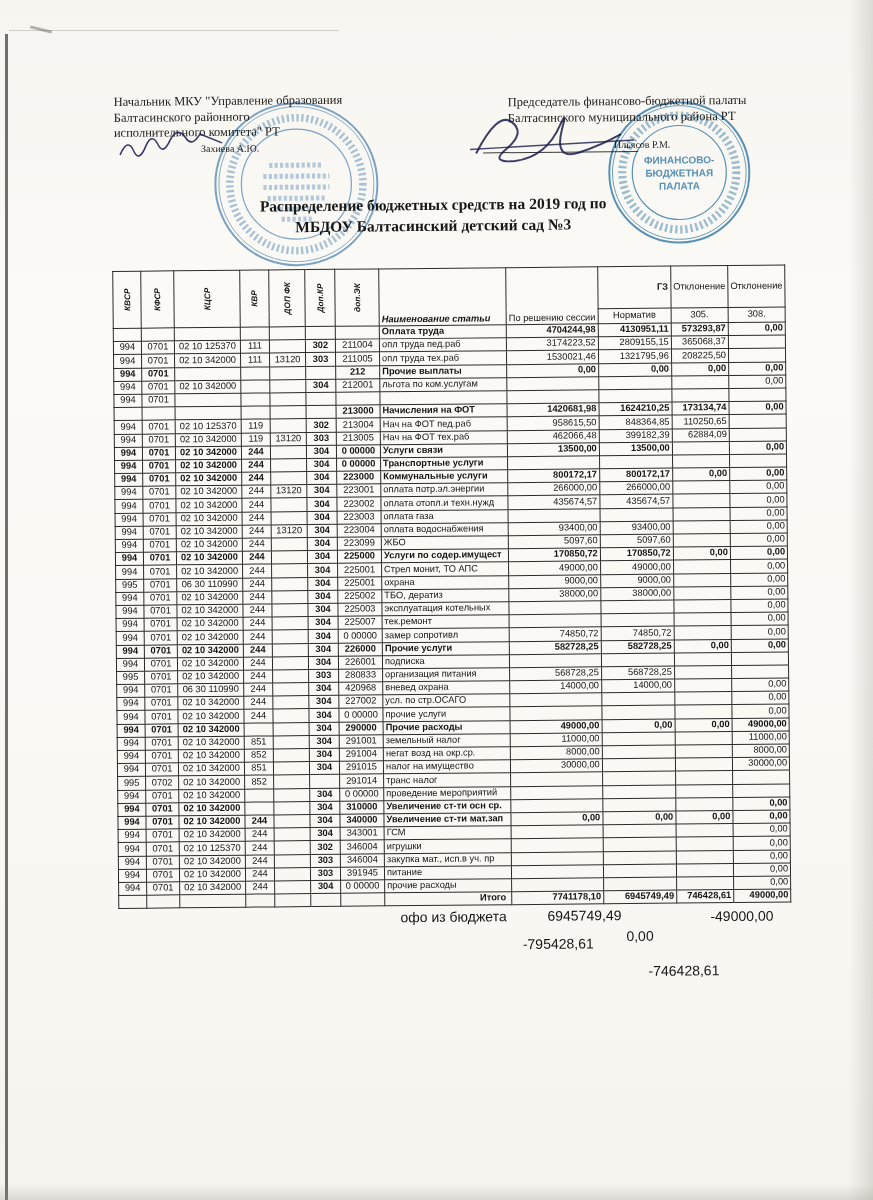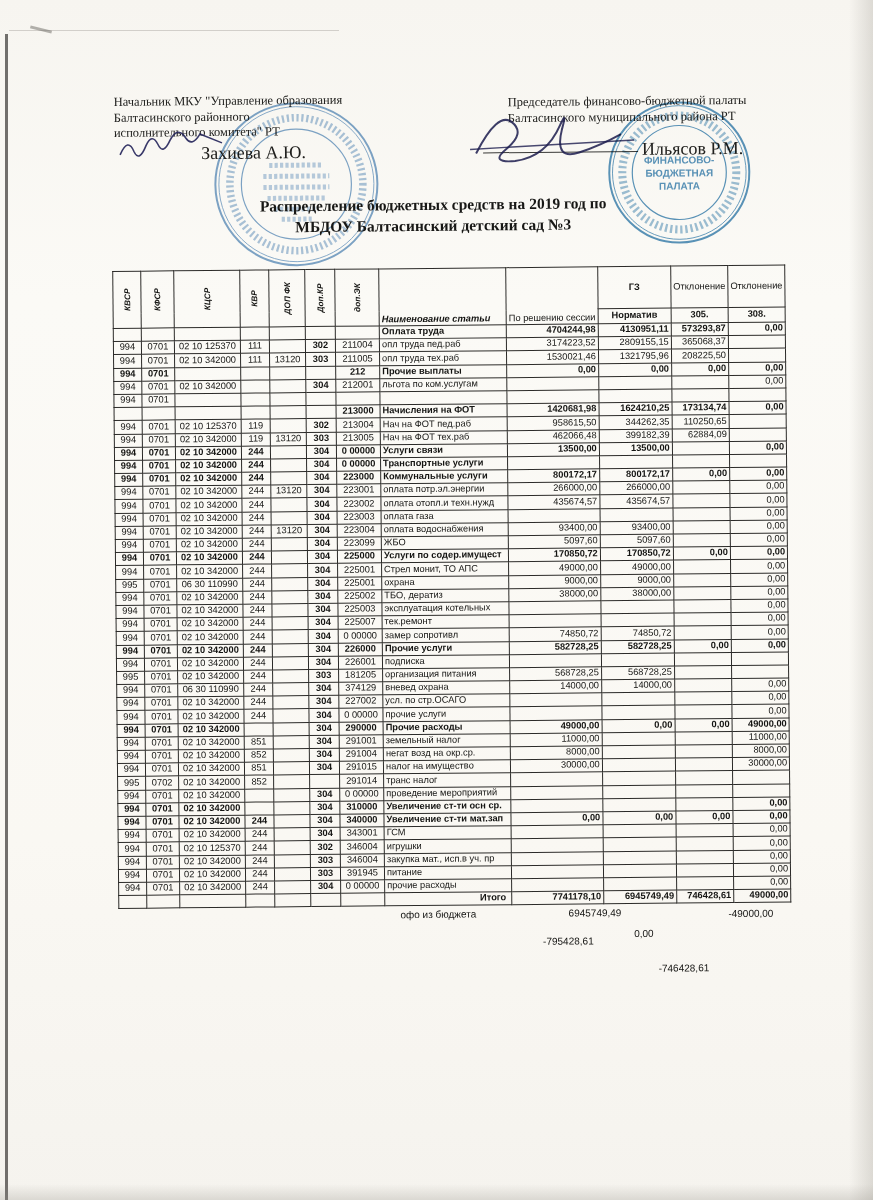--- a/index.html
+++ b/index.html
@@ -20,23 +20,23 @@
   .edge-right { position:absolute; right:0; top:0; width:24px; height:100%; background:linear-gradient(to right, rgba(160,156,148,0) 0%, rgba(160,156,148,.30) 100%); }
   .edge-bottom { position:absolute; left:0; bottom:0; width:100%; height:16px; background:linear-gradient(to bottom, rgba(150,146,138,0) 0%, rgba(150,146,138,.28) 100%); }
   .corner-mark { position:absolute; left:30px; top:28px; width:22px; height:3px; background:#6a6762; opacity:.5; transform:rotate(14deg); }
 
   .content { position:absolute; inset:0; transform:rotate(-0.55deg); transform-origin:420px 560px; }
 
   
   .sig-block { position:absolute; font-family:"Liberation Serif", serif; font-size:12.5px; line-height:15.5px; color:#20201e; }
   .sig-left  { left:118px; top:92px; width:250px; }
   .sig-right { left:512px; top:96px; width:260px; }
-  .sig-name { position:absolute; font-family:"Liberation Serif", serif; font-size:18px; color:#20201e; white-space:nowrap; }
+  .sig-name { position:absolute; font-family:"Liberation Serif", serif; font-size:10px; color:#20201e; white-space:nowrap; }
   .name-left  { left:205px; top:141px; }
-  .name-right { left:646px; top:141px; }
+  .name-right { left:618px; top:141px; }
   .sig-line-right { position:absolute; left:487px; top:153px; width:155px; height:1px; background:#3a3a38; }
   .sig-svg { position:absolute; }
   .sig-svg-left  { left:120px; top:128px; }
   .sig-svg-right { left:470px; top:108px; }
 
   
   .stamp { position:absolute; mix-blend-mode:multiply; }
   .stamp-left  { left:215px; top:98px; opacity:.62; }
   .stamp-right { left:608px; top:100px; opacity:.78; }
 
@@ -54,34 +54,34 @@
   table.budget td { height:13.2px; }
   thead th { font-weight:700; position:relative; background:transparent; }
   th.vert { width:auto; }
   th.vert .v {
     position:absolute; left:50%; top:50%;
     transform:translate(-50%,-50%) rotate(-90deg);
     white-space:nowrap; font-size:8.3px; font-weight:700; font-style:italic;
   }
   th.h-name { vertical-align:bottom; text-align:left; font-style:italic; font-size:10px; padding:1px 3px; }
   th.h-sess { vertical-align:bottom; text-align:center; font-weight:400; font-size:9.5px; white-space:normal; padding-bottom:5px;margin-top:34px; }
-  th.h-top { height:42px; vertical-align:middle; text-align:center; }
+  th.h-top { height:42px; vertical-align:middle; text-align:right; }
   th.h-gz  { font-size:10.5px; }
   th.h-dev { font-size:8.8px; white-space:normal; overflow-wrap:anywhere; font-weight:400; }
-  th.h-sub { height:15px; font-weight:700; font-size:8.5px; text-align:center; vertical-align:middle; }
+  th.h-sub { height:15px; font-weight:400; font-size:8.5px; text-align:center; vertical-align:middle; }
 
   td.c-kvsr, td.c-kfsr, td.c-kcsr, td.c-kvr, td.c-dopfk, td.c-dopkr, td.c-dopek { text-align:center; }
   td.c-dopkr { font-weight:700; }
   td.c-name { text-align:left; }
   td.c-session, td.c-gz, td.c-dev305, td.c-dev308 { text-align:right; padding-right:3px; }
   tr.b td { font-weight:700; }
   tr.tot td.c-name { text-align:right; padding-right:5px; }
 
   
-  .f-item { position:absolute; font-size:10px; color:#141412; white-space:nowrap; }
+  .f-item { position:absolute; font-size:14px; color:#141412; white-space:nowrap; }
   .f-label { left:397px; top:909px; }
   .f-gzval { left:542px; top:909px; width:76px; text-align:right; }
   .f2-s  { left:498px; top:930px; width:92px; text-align:right;margin-top:7px; }
   .f2-g  { left:592px; top:930px; width:58px; text-align:right; }
   .f2-d5 { left:638px; top:965px; width:84px; text-align:center; }
   .f2-d8 { left:688px; top:911px; width:82px; text-align:right; }
 </style>
 </head>
 <body>
 
@@ -294,21 +294,21 @@
           <tr>
             <td class="c-kvsr">994</td>
             <td class="c-kfsr">0701</td>
             <td class="c-kcsr">02 10 125370</td>
             <td class="c-kvr">119</td>
             <td class="c-dopfk"></td>
             <td class="c-dopkr">302</td>
             <td class="c-dopek">213004</td>
             <td class="c-name">Нач на ФОТ пед.раб</td>
             <td class="c-session">958615,50</td>
-            <td class="c-gz">344262,35</td>
+            <td class="c-gz">848364,85</td>
             <td class="c-dev305">110250,65</td>
             <td class="c-dev308"></td>
           </tr>
           <tr>
             <td class="c-kvsr">994</td>
             <td class="c-kfsr">0701</td>
             <td class="c-kcsr">02 10 342000</td>
             <td class="c-kvr">119</td>
             <td class="c-dopfk">13120</td>
             <td class="c-dopkr">303</td>
@@ -557,35 +557,35 @@
             <td class="c-dev305"></td>
             <td class="c-dev308"></td>
           </tr>
           <tr>
             <td class="c-kvsr">995</td>
             <td class="c-kfsr">0701</td>
             <td class="c-kcsr">02 10 342000</td>
             <td class="c-kvr">244</td>
             <td class="c-dopfk"></td>
             <td class="c-dopkr">303</td>
-            <td class="c-dopek">181205</td>
+            <td class="c-dopek">280833</td>
             <td class="c-name">организация питания</td>
             <td class="c-session">568728,25</td>
             <td class="c-gz">568728,25</td>
             <td class="c-dev305"></td>
             <td class="c-dev308"></td>
           </tr>
           <tr>
             <td class="c-kvsr">994</td>
             <td class="c-kfsr">0701</td>
             <td class="c-kcsr">06 30 110990</td>
             <td class="c-kvr">244</td>
             <td class="c-dopfk"></td>
             <td class="c-dopkr">304</td>
-            <td class="c-dopek">374129</td>
+            <td class="c-dopek">420968</td>
             <td class="c-name">вневед охрана</td>
             <td class="c-session">14000,00</td>
             <td class="c-gz">14000,00</td>
             <td class="c-dev305"></td>
             <td class="c-dev308">0,00</td>
           </tr>
           <tr>
             <td class="c-kvsr">994</td>
             <td class="c-kfsr">0701</td>
             <td class="c-kcsr">02 10 342000</td>

